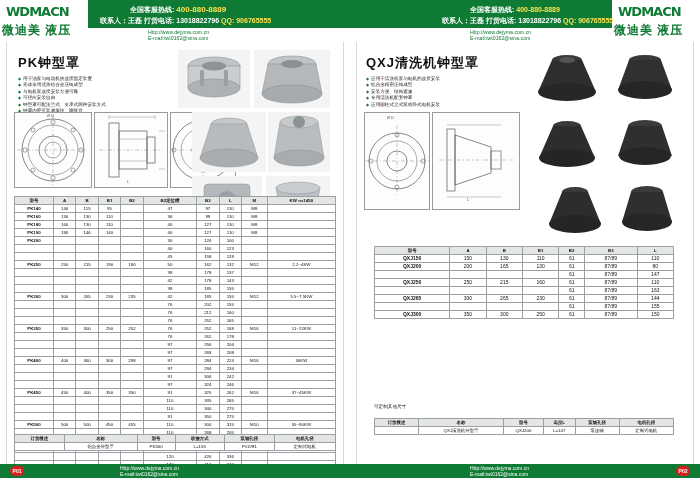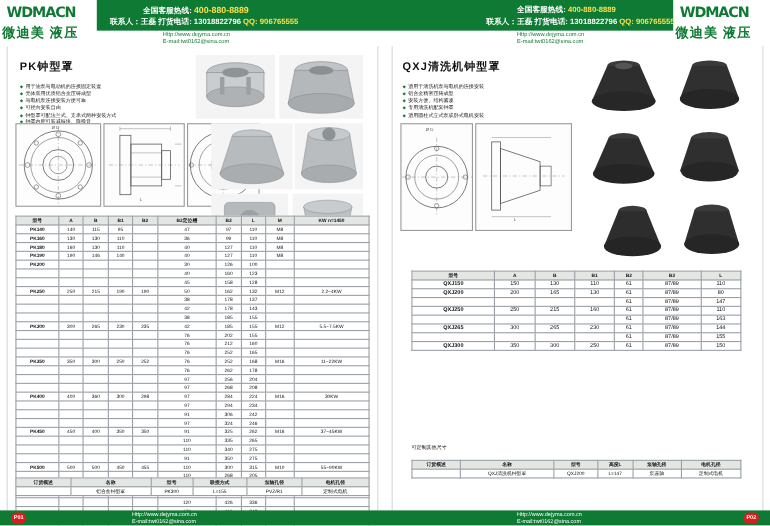--- a/index.html
+++ b/index.html
@@ -1,37 +1,37 @@
 <!DOCTYPE html>
 <html><head>
 <meta charset="utf-8">
 <style>
   html,body{margin:0;padding:0;background:#cfcfcf;}
   body{font-family:"Liberation Sans","DejaVu Sans",sans-serif;}
-  #page{position:relative;width:700px;height:478px;background:#ffffff;overflow:hidden;}
+  #page{position:relative;width:700px;height:478px;background:#84cc16;overflow:hidden;}
   .page-half{position:absolute;top:0;height:478px;width:350px;background:#fff;overflow:hidden;}
   .left-half{left:0;}
   .right-half{left:350px;}
   .half-inner{position:absolute;left:6px;top:6px;right:6px;bottom:6px;background:#fff;border:1px solid #d7d7d7;}
   
   .hdr{position:absolute;left:0;top:0;width:100%;height:42px;}
   .hdr-green{position:absolute;left:0;top:0;width:100%;height:28px;background:#0f7a33;}
   .hdr-white{position:absolute;left:0;top:28px;width:100%;height:14px;background:#ffffff;}
   .logo-box{position:absolute;width:88px;height:42px;top:0;background:#ffffff;}
   .logo-left{left:0;}
   .logo-right{right:0;}
   .logo-mark{position:absolute;left:6px;top:3px;width:76px;height:18px;color:#0f7a33;font-weight:bold;font-size:13px;letter-spacing:-1px;line-height:18px;font-family:"DejaVu Sans",sans-serif;}
   .logo-sub{position:absolute;left:2px;top:21px;width:84px;height:18px;color:#0f7a33;font-weight:bold;font-size:12px;line-height:18px;letter-spacing:1px;}
   .hdr-txt{position:absolute;color:#ffffff;font-size:6.5px;line-height:9px;white-space:nowrap;}
   .hdr-tel{top:5px;font-size:7px;font-weight:bold;}
   .hdr-web{top:29px;color:#0f7a33;font-size:5.2px;line-height:7px;}
   .hdr-red{color:#d81f1f;font-weight:bold;font-size:8px;}
   .hdr-line2{top:16px;font-size:7px;font-weight:bold;}
   
-  .sect-title{position:absolute;font-size:10px;font-weight:bold;color:#111;letter-spacing:1px;}
+  .sect-title{position:absolute;font-size:13px;font-weight:bold;color:#111;letter-spacing:1px;}
   .bullets{position:absolute;font-size:4.6px;line-height:6.4px;color:#222;}
   .bullets div:before{content:"\25C6";color:#0f7a33;font-size:4px;margin-right:2px;}
   
   .draw{position:absolute;border:1px solid #9a9a9a;background:#fdfdfd;}
   .lbl{position:absolute;font-size:4px;color:#555;}
   
   .photo{position:absolute;background:#efefef;overflow:hidden;}
   
   table.spec{position:absolute;border-collapse:collapse;font-size:4.4px;color:#111;background:#fff;}
   table.spec th,table.spec td{border:0.5px solid #9aa0a6;text-align:center;padding:0;height:7px;line-height:7px;font-weight:normal;}

